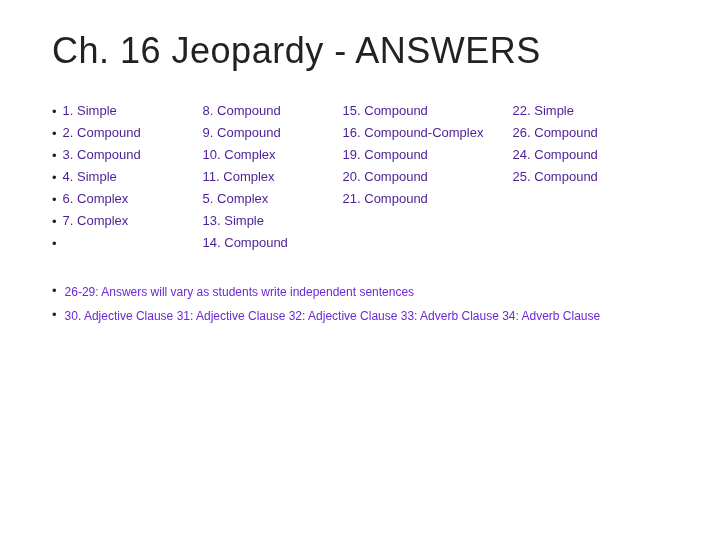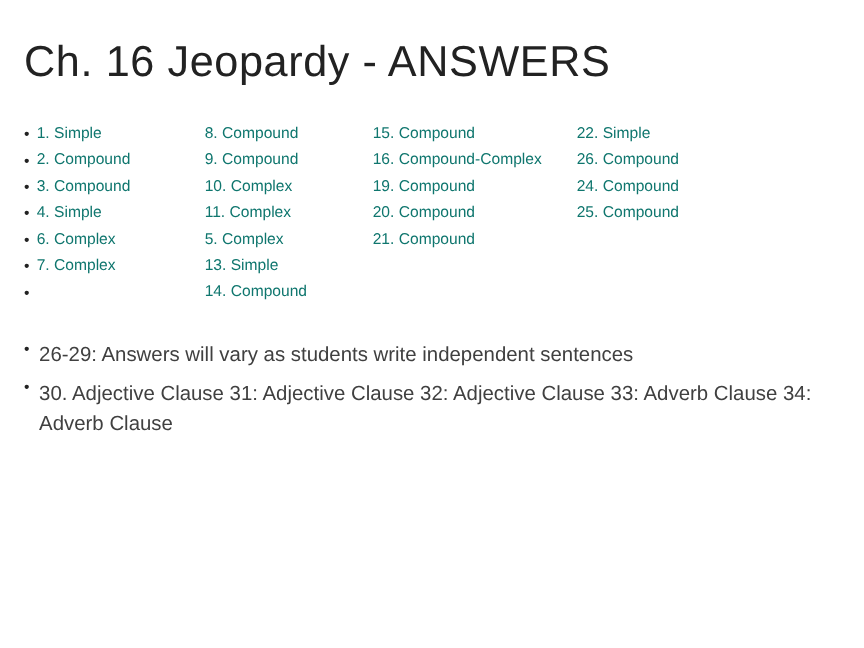--- a/index.html
+++ b/index.html
@@ -12,21 +12,21 @@
       width: 720px;
       height: 540px;
       background: #ffffff;
       font-family: Arial, sans-serif;
       overflow: hidden;
     }
 
     .page {
       width: 720px;
       height: 408px;
-      padding: 30px 40px 20px 20px;
+      padding: 30px 40px 20px 52px;
       display: flex;
       flex-direction: column;
     }
 
     .title {
       font-size: 36px;
       font-weight: normal;
       color: #222;
       margin-bottom: 28px;
       letter-spacing: 0.5px;
@@ -55,21 +55,21 @@
     .col {
       display: flex;
       flex-direction: column;
       min-width: 130px;
       margin-right: 10px;
     }
 
     .col-item {
       font-size: 13px;
       line-height: 22px;
-      color: #0f766e;
+      color: #4c1d95;
       white-space: nowrap;
     }
 
     .notes-section {
       margin-top: 4px;
     }
 
     .note-row {
       display: flex;
       align-items: flex-start;
@@ -78,22 +78,22 @@
 
     .note-bullet {
       font-size: 13px;
       color: #222;
       margin-right: 8px;
       margin-top: 0px;
       flex-shrink: 0;
     }
 
     .note-text {
-      font-size: 17px;
-      color: #404040;
+      font-size: 12px;
+      color: #6d28d9;
       line-height: 1.5;
     }
   </style>
 </head>
 <body>
 
 <div class="page">
   <h1 class="title">Ch. 16 Jeopardy - ANSWERS</h1>
 
   <div class="answers-grid">

